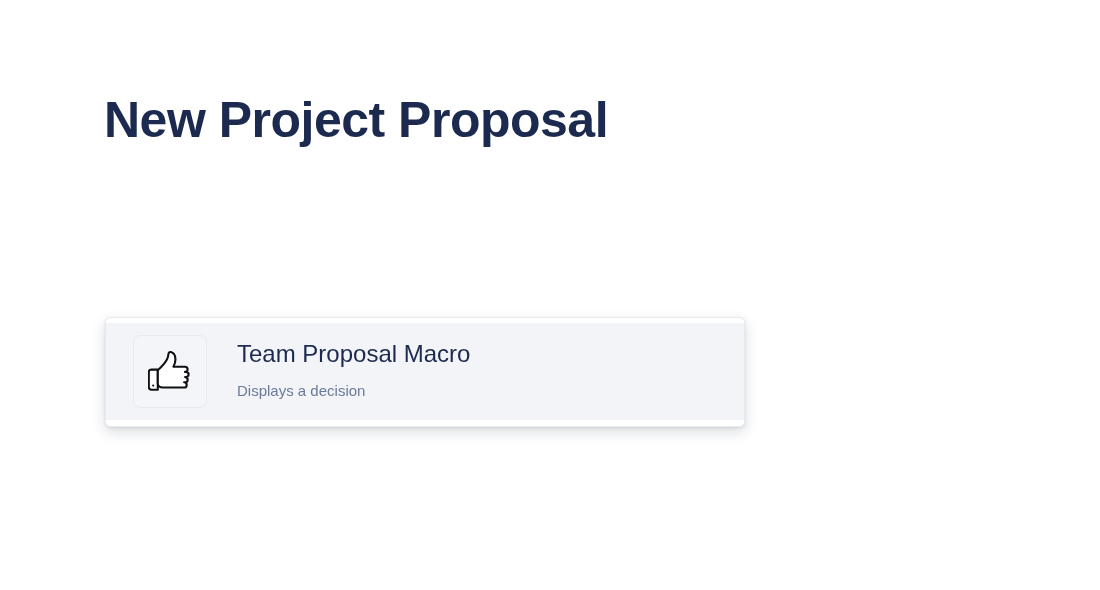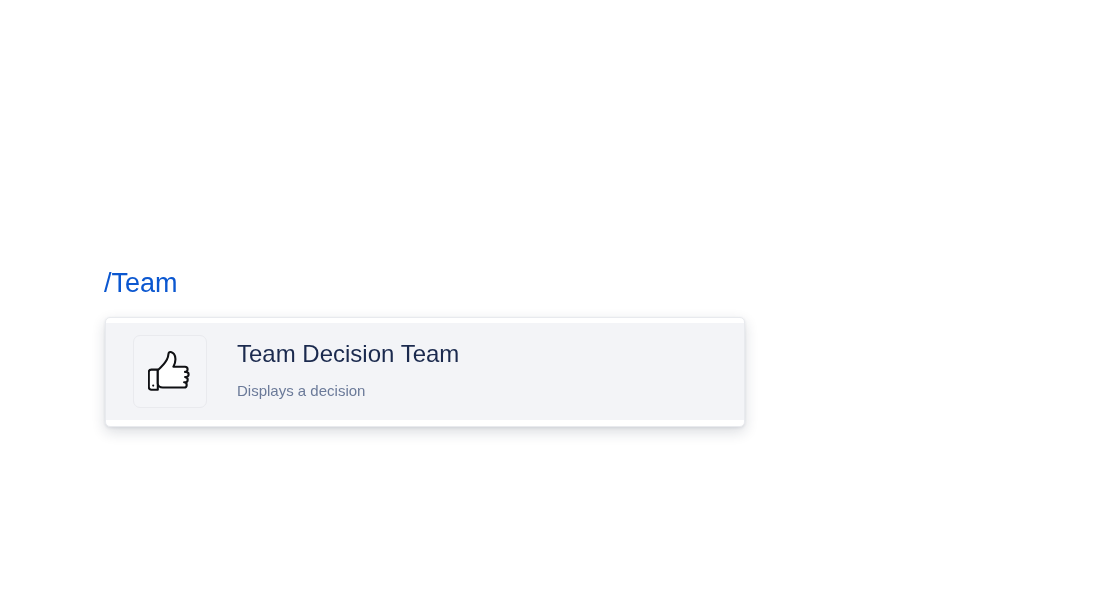--- a/index.html
+++ b/index.html
@@ -109,40 +109,40 @@
     line-height: 26px;
     color: #6b7a99;
     white-space: nowrap;
   }
 </style>
 </head>
 <body>
 
 <div class="page">
 
+  <h1 class="doc-title">New Project Proposal</h1>
 
-  <div class="slash-line">/Team</div>
 
   <div class="macro-popup">
 
     <div class="macro-item">
 
       <div class="macro-icon-box">
         <span>
           <svg width="44" height="42" viewBox="0 0 44 42" fill="none" xmlns="http://www.w3.org/2000/svg">
 
             <path d="M3.4 18.6 h6.4 v20.1 h-6.4 a2.6 2.6 0 0 1 -2.6 -2.6 v-14.9 a2.6 2.6 0 0 1 2.6 -2.6 z" stroke="#101114" stroke-width="2.1" stroke-linejoin="round" fill="#ffffff"></path>
             <circle cx="5.2" cy="34.6" r="1.05" fill="#101114"></circle>
 
             <path d="M9.8 19.2 c3.3 -2.9 6.9 -6.6 9.0 -10.4 c1.4 -2.5 1.6 -4.6 1.7 -6.0 c0.1 -1.2 1.1 -2.0 2.3 -1.7 c2.6 0.6 4.4 3.2 4.6 6.7 c0.2 3.3 -0.9 6.0 -2.0 7.9 h11.6 a2.6 2.6 0 0 1 0 5.2 h1.0 a2.6 2.6 0 0 1 0 5.2 h-0.9 a2.6 2.6 0 0 1 0 5.2 h-1.0 a2.6 2.6 0 0 1 0 5.2 h-21.3 c-2.9 0 -5.0 -1.3 -5.0 -4.0 z" stroke="#101114" stroke-width="2.1" stroke-linejoin="round" stroke-linecap="round" fill="#ffffff"></path>
           </svg>
         </span>
       </div>
 
       <div class="macro-text">
-        <div class="macro-name">Team Decision Team</div>
+        <div class="macro-name">Team Proposal Macro</div>
         <div class="macro-desc">Displays a decision</div>
       </div>
 
     </div>
   </div>
 
 </div>
 
 </body></html>

